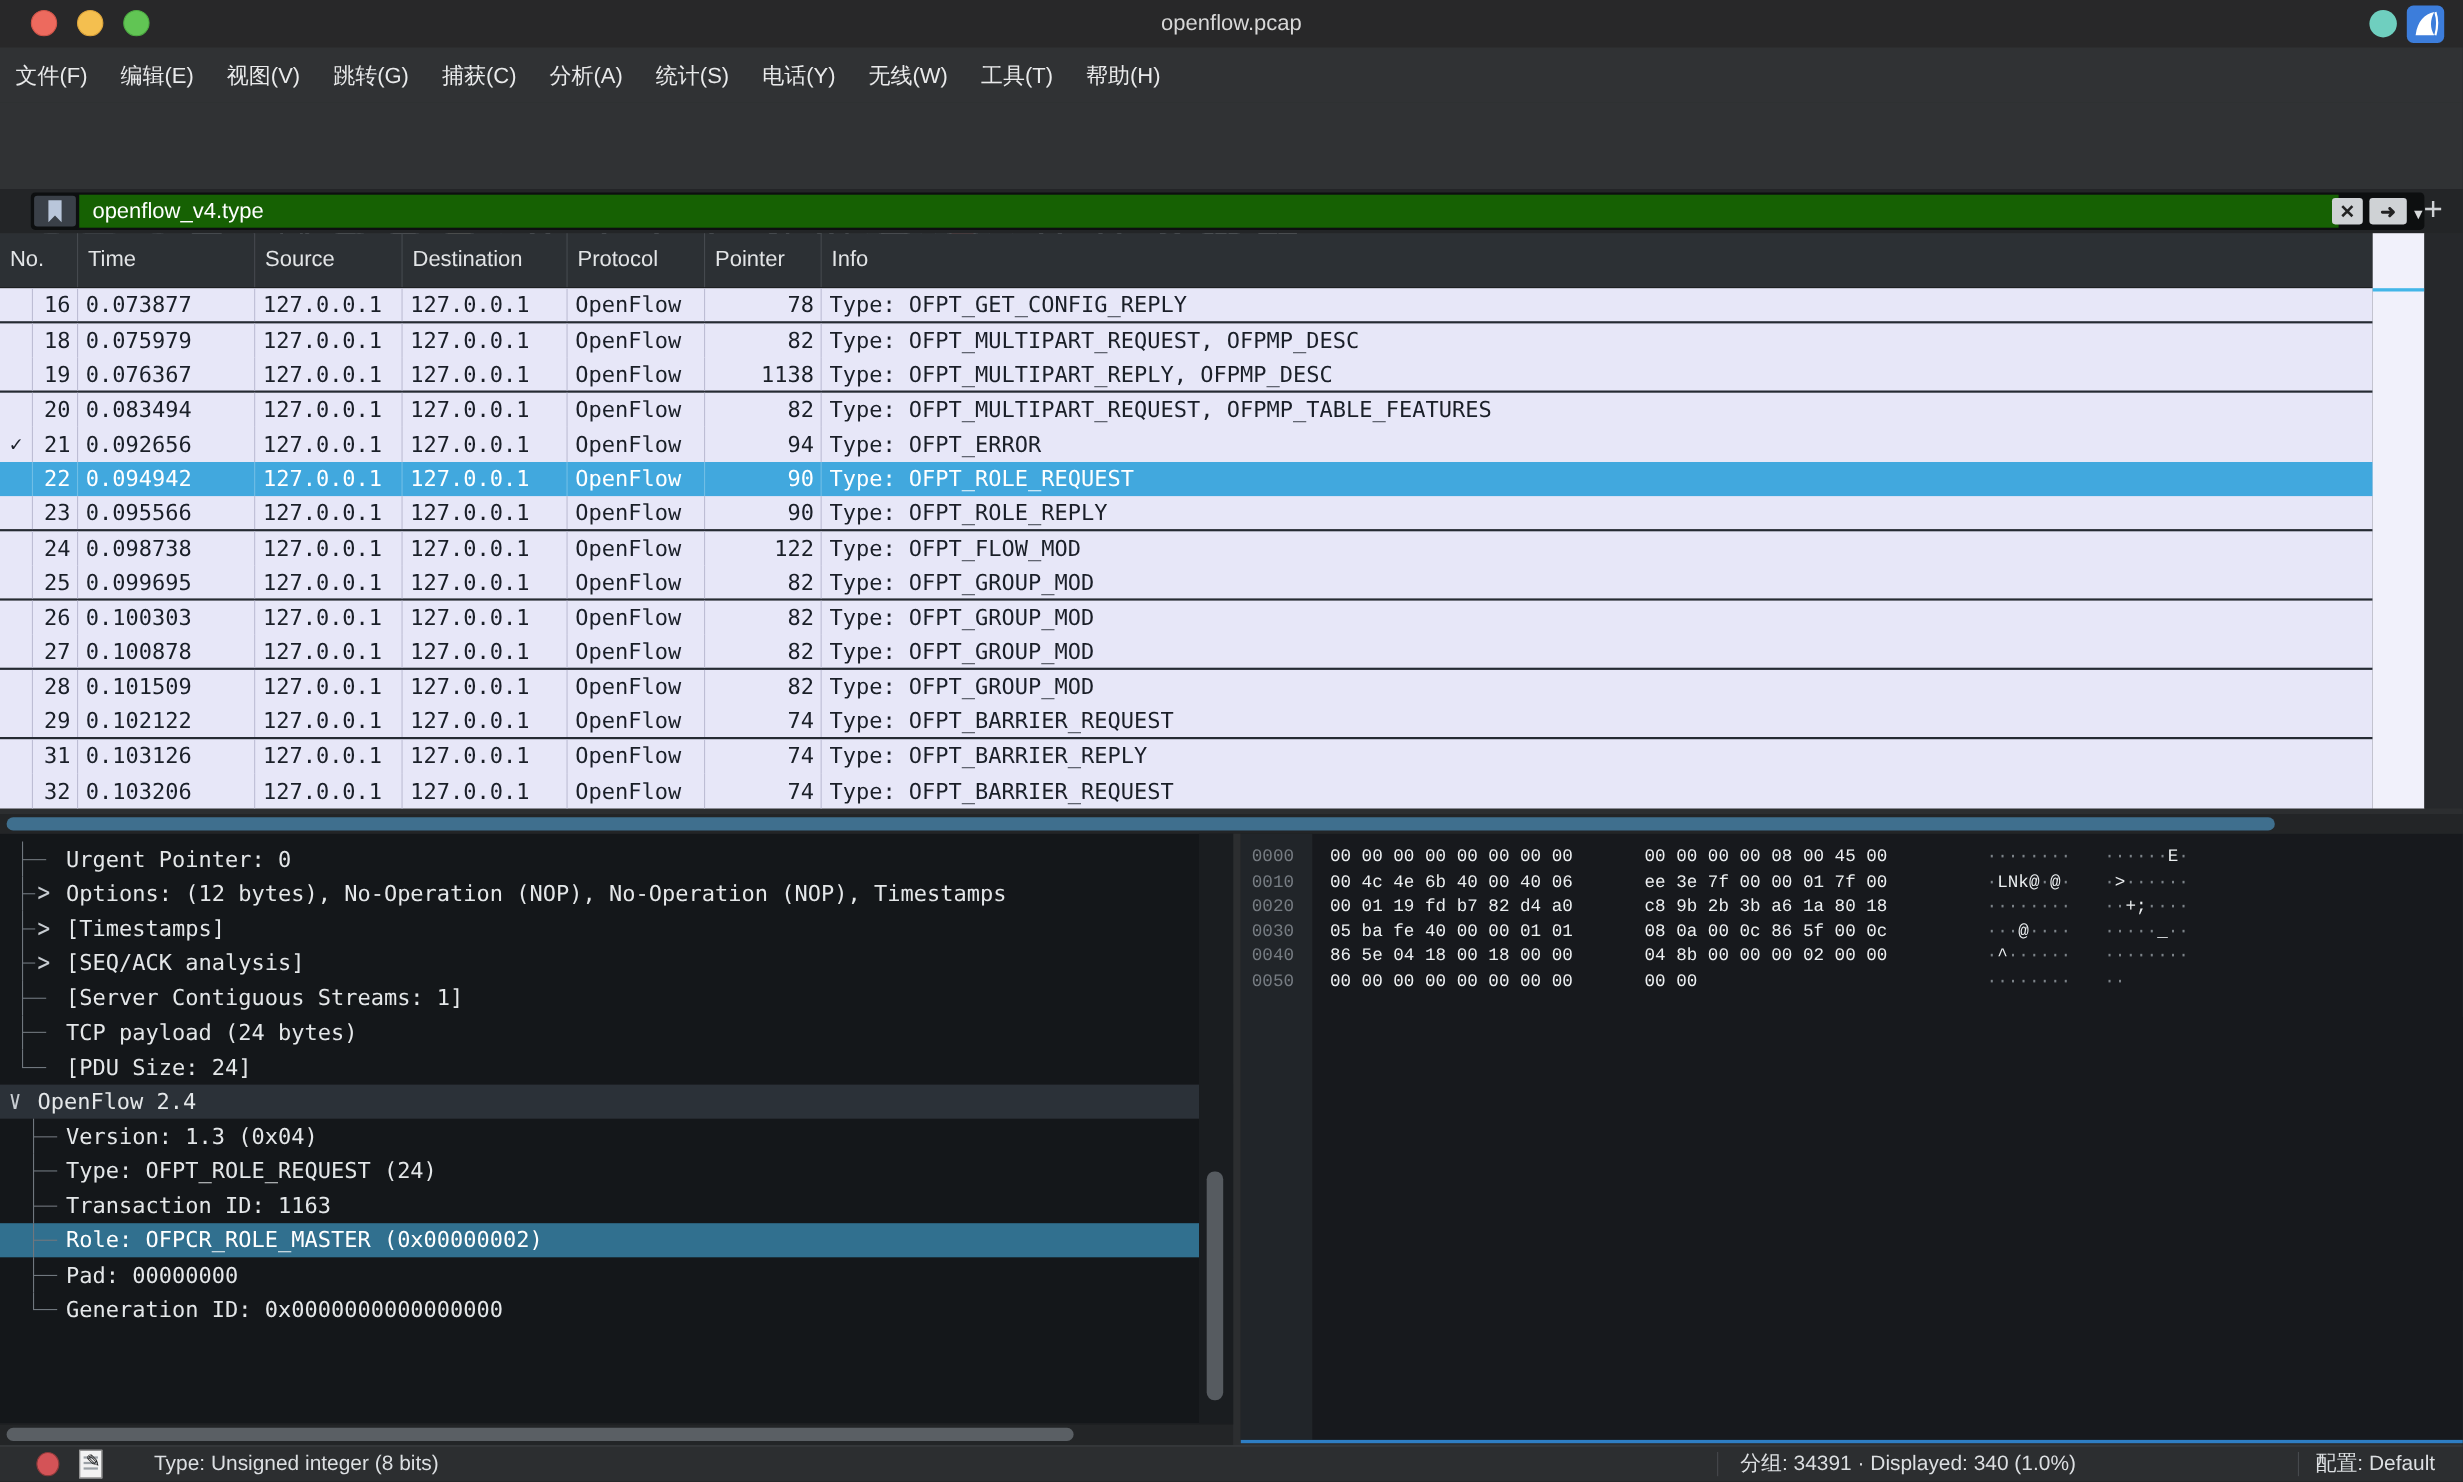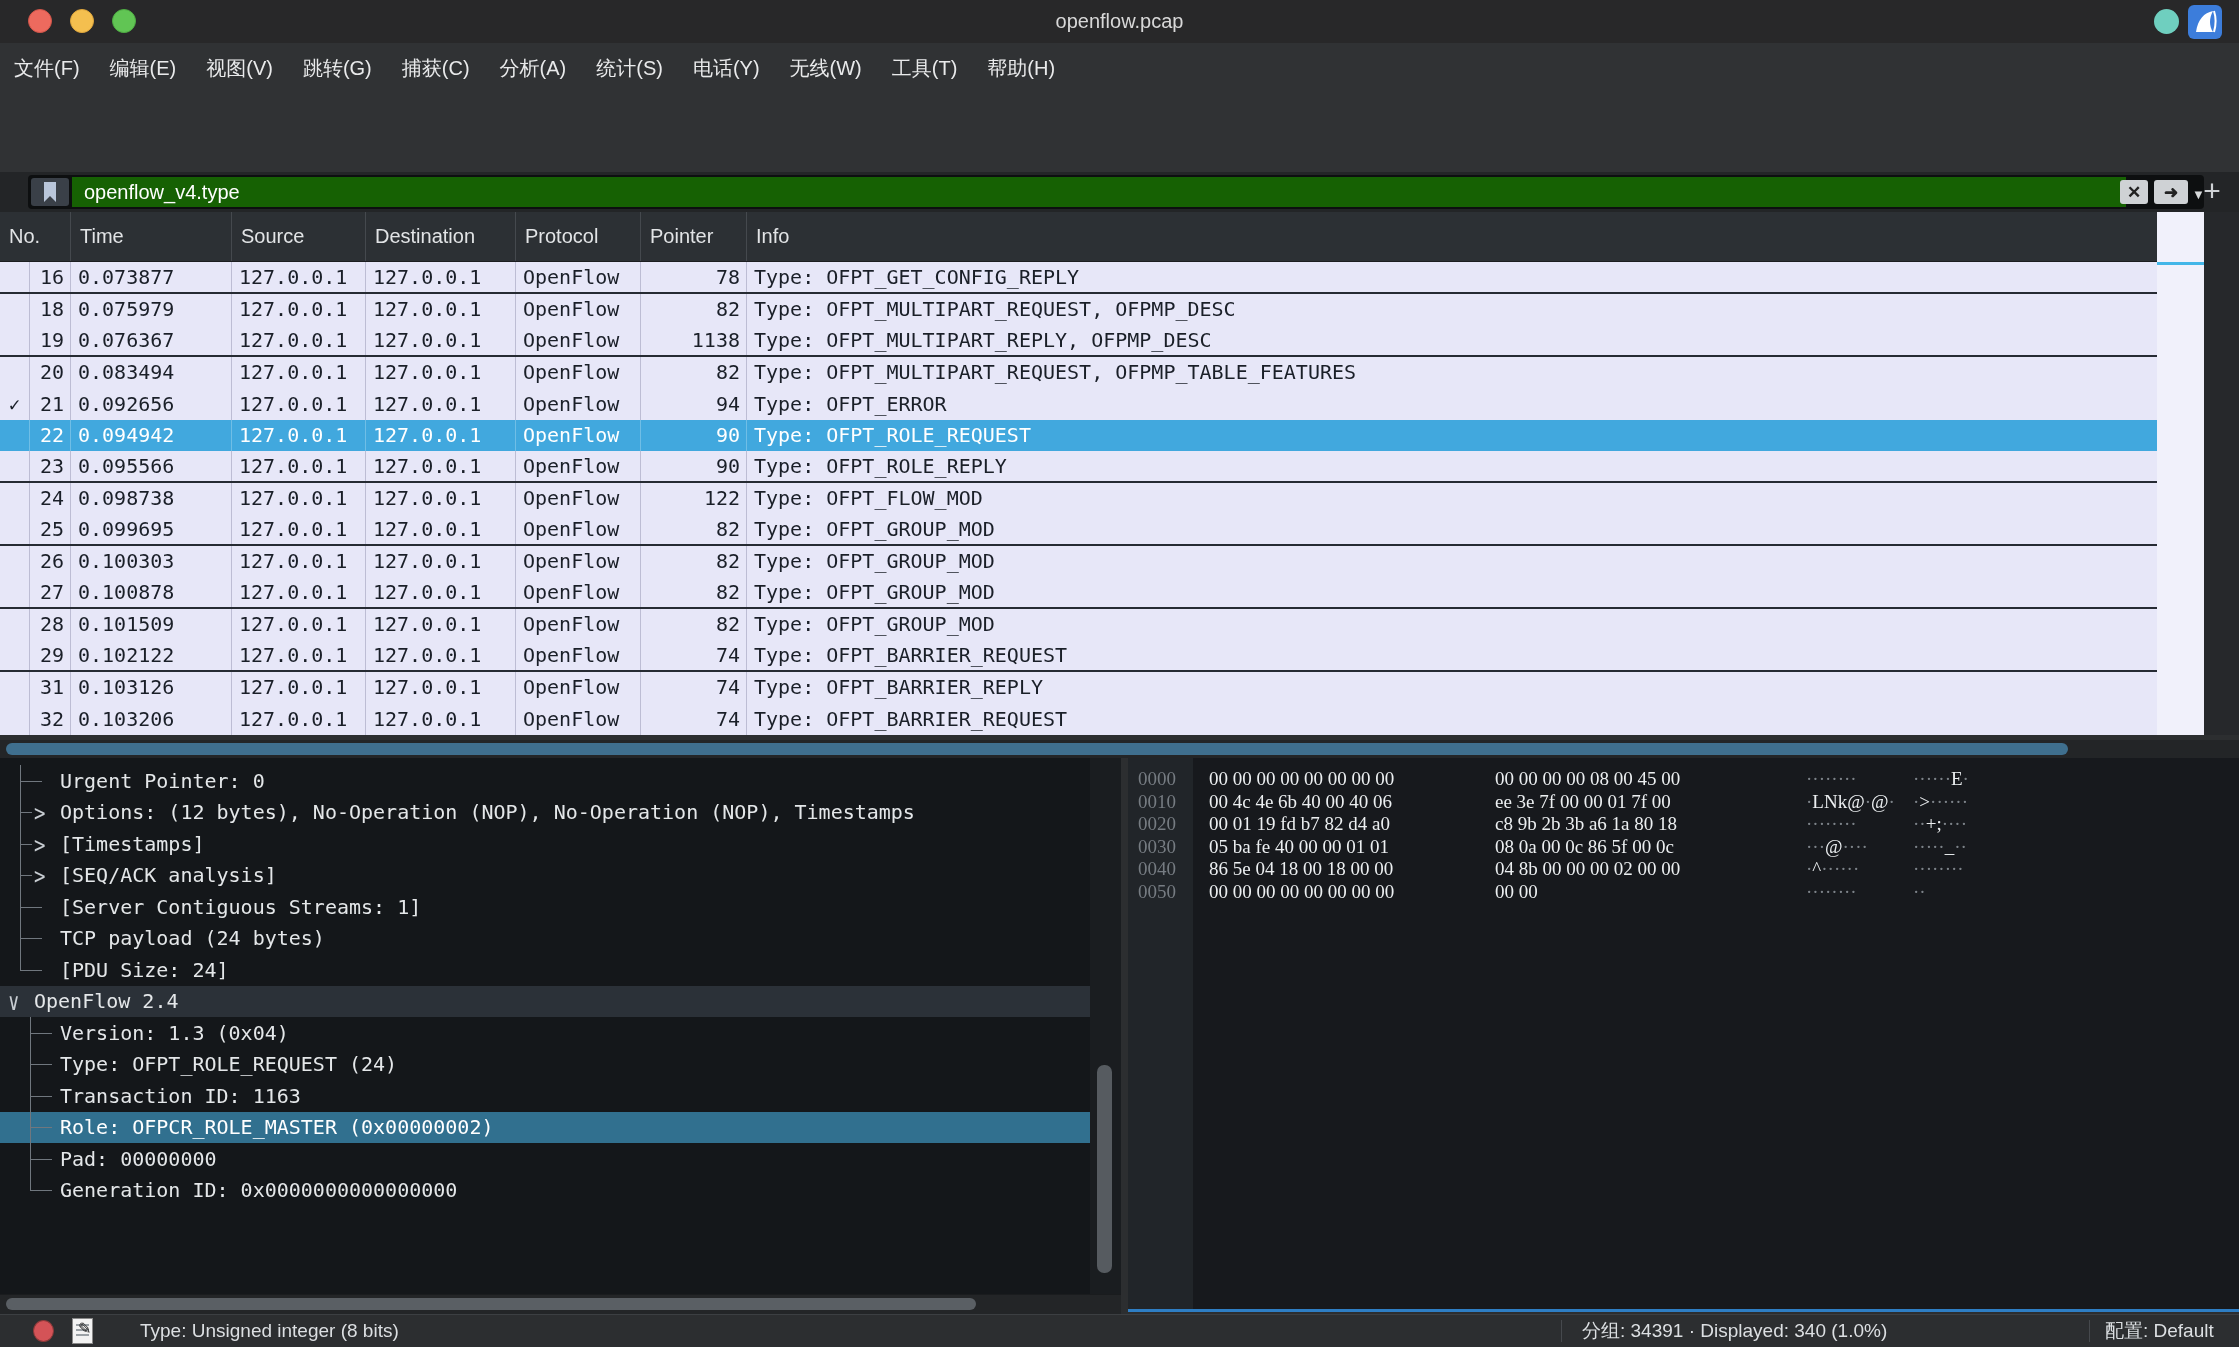--- a/index.html
+++ b/index.html
@@ -69,22 +69,22 @@
   .d-exp{position:absolute;color:#c8cdd2;font-size:19px;transform:scaleY(1.25);}
   .d-txt{position:absolute;}
   .d-vscroll{left:1090px;top:758px;width:31px;height:536px;background:#1a1d20;}
   .d-vthumb{left:1097px;top:1065px;width:15px;height:208px;background:#565b60;border-radius:7px;}
   .d-hscroll{left:0;top:1294px;width:1121px;height:20px;background:#232527;border-top:1px solid #1a1c1e;box-sizing:border-box;}
   .d-hthumb{left:6px;top:1298px;width:970px;height:12px;background:#5a5f64;border-radius:6px;}
   
   .hexpane{left:1128px;top:758px;width:1111px;height:551px;background:#17191d;overflow:hidden;}
   .hex-gutter{position:absolute;left:0;top:0;width:65px;height:100%;background:#212529;}
   .hex-rows{position:absolute;left:0;top:10px;width:100%;}
-  .hex-row{height:22.6px;line-height:22.6px;font-family:Liberation Serif, serif;
-       font-size:19px;white-space:pre;position:relative;}
+  .hex-row{height:22.6px;line-height:22.6px;font-family:Liberation Mono, monospace;
+       font-size:16px;white-space:pre;position:relative;}
   .hx-off{position:absolute;left:10px;color:#767c82;}
   .hx-b1{position:absolute;left:81px;color:#eceff1;}
   .hx-b2{position:absolute;left:367px;color:#eceff1;}
   .hx-a1{position:absolute;left:678px;}
   .hx-a2{position:absolute;left:785px;}
   .hx-dim{color:#7c8288;}
   .hx-lit{color:#eceff1;}
   .hex-blue{left:1128px;top:1309px;width:1111px;height:3px;background:#2e7ec4;}
   
   .statusbar{left:0;top:1314px;width:2239px;height:33px;background:#2c2e30;border-top:1px solid #3c3f42;box-sizing:border-box;}

